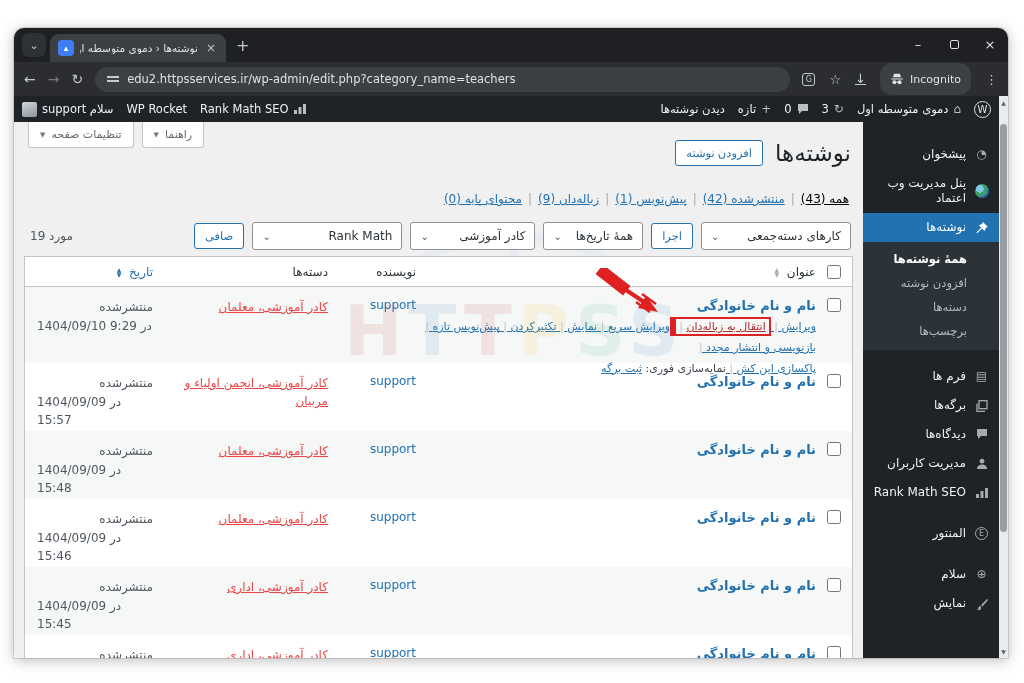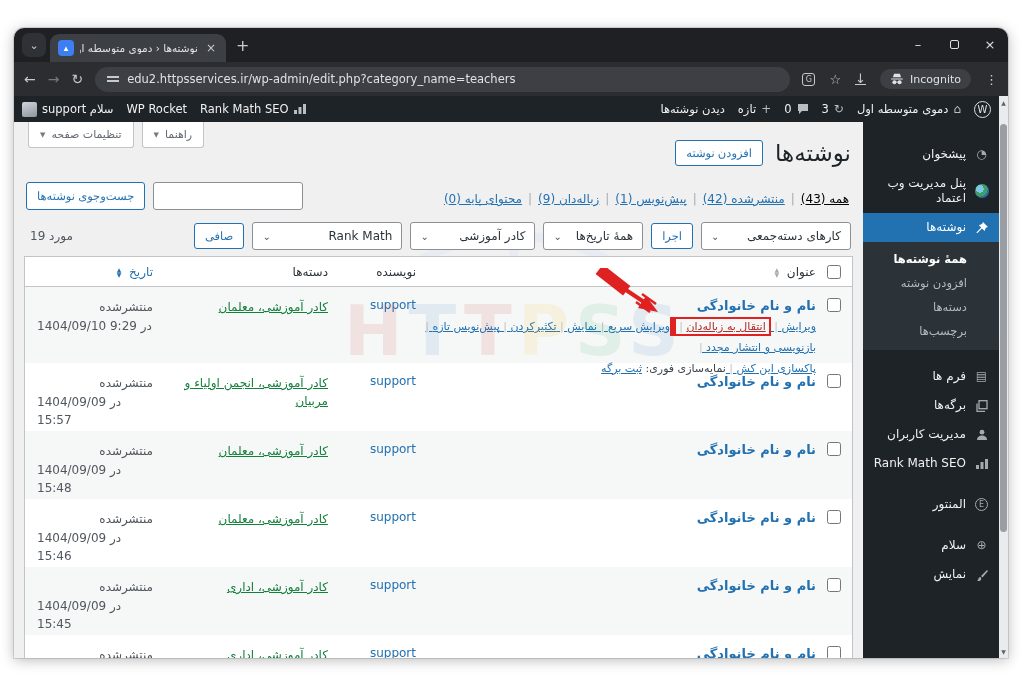--- a/index.html
+++ b/index.html
@@ -32,21 +32,21 @@
     gap:8px; padding:0 12px; }
   .i-tune { width:12px; height:10px; position:relative; flex-shrink:0; }
   .i-tune::before,.i-tune::after { content:""; position:absolute; left:0; right:0; height:1.6px; background:#c7cacd; }
   .i-tune::before { top:2px; } .i-tune::after { bottom:2px; }
   .url-text { color:#dfe1e5; font-size:11.5px; direction:ltr; white-space:nowrap; }
   .tb-right { display:flex; align-items:center; gap:14px; }
   .i-translate { width:13px; height:13px; border:1.3px solid #c7cacd; border-radius:3px; color:#c7cacd;
     font-size:8px; display:flex; align-items:center; justify-content:center; }
   .i-star,.i-dl { color:#c7cacd; font-size:13px; }
   .i-dl { border-bottom:1.6px solid #c7cacd; line-height:11px; }
-  .incog-pill { height:20px; background:#3c3f44; border-radius:12px; color:#dfe1e5; font-size:11px;
+  .incog-pill { height:32px; background:#3c3f44; border-radius:12px; color:#dfe1e5; font-size:11px;
     display:flex; align-items:center; gap:6px; padding:0 10px; }
   .i-dots { color:#c7cacd; font-size:13px; }
 
   
   .below { display:flex; direction:rtl; height:562px; }
   .scrollcol { width:9px; background:#e9ebee; position:relative; flex-shrink:0; }
   .scrollcol .arr { position:absolute; left:0; right:0; text-align:center; font-size:6px; color:#5f6368; }
   .scroll-thumb { position:absolute; left:1px; width:7px; top:28px; height:408px; background:#9a9ea3; border-radius:4px; }
   .rightpane { flex:1; display:flex; flex-direction:column; min-width:0; }
   .adminbar { height:26px; background:#1d2327; display:flex; direction:rtl; align-items:center;
@@ -112,21 +112,21 @@
   .c-date { width:128px; flex-shrink:0; padding-left:12px; }
   .sort { display:inline-flex; flex-direction:column; vertical-align:middle; margin:0 4px;
     font-size:6px; line-height:5px; color:#a7aaad; }
   .th-date { color:#2271b1; }
   .trow { display:flex; direction:rtl; align-items:flex-start; min-height:68px; height:68px;
     padding-top:11px; font-size:12px; }
   .trow.shaded { background:#f6f7f7; }
   .trow.has-actions { height:76px; }
   .row-title { color:#2271b1; font-weight:bold; font-size:13px; text-decoration:none; }
   a.blue { color:#2271b1; text-decoration:none;margin-left:24px; }
-  .cats-link { color:#15803d; line-height:1.5; display:inline-block; }
+  .cats-link { color:#ef4444; line-height:1.5; display:inline-block; }
   .date-cell { color:#50575e; line-height:1.55; }
   .date-cell .dt { direction:ltr; display:block; }
   .actions { display:none; font-size:11px; color:#50575e; line-height:1.9; margin-top:4px; }
   .trow.has-actions .actions { display:block; }
   .al { color:#2271b1; }
   .actions .line1 .al::after, .actions .line1 .trash-wrap::after { content:" | "; color:#c3c4c7; }
   .actions .line2 .al:not(:last-child)::after { content:" | "; color:#c3c4c7; }
   .trash-wrap { border:2px solid #e02121; border-left:6px solid #e02121; padding:0 3px; display:inline-block; line-height:1.4; }
   .trash-link { color:#b32d2e; }
   .dark-label { color:#3c434a; }
@@ -274,20 +274,28 @@
             <span class="sb-ico">
               <svg width="12" height="12" viewBox="0 0 12 12">
                   <rect x="3" y="0.7" width="8" height="8" fill="none" stroke="#a7aaad" stroke-width="1.3"></rect>
                   <path d="M1 3.5v8h8" fill="none" stroke="#a7aaad" stroke-width="1.3"></path>
                 </svg>
             </span>
             <span>برگه‌ها</span>
           </div>
           <div class="sb-item">
             <span class="sb-ico">
+              <svg width="12" height="11" viewBox="0 0 12 11" fill="#a7aaad">
+                  <path d="M1 0h10v7H5L2 10V7H1z"></path>
+                </svg>
+            </span>
+            <span>دیدگاه‌ها</span>
+          </div>
+          <div class="sb-item">
+            <span class="sb-ico">
               <svg width="12" height="12" viewBox="0 0 12 12" fill="#a7aaad">
                   <circle cx="6" cy="3.2" r="2.4"></circle>
                   <path d="M1 11c0-2.8 2.2-4.4 5-4.4s5 1.6 5 4.4z"></path>
                 </svg>
             </span>
             <span>مدیریت کاربران</span>
           </div>
           <div class="sb-item">
             <span class="sb-ico">
               <svg width="12" height="10" viewBox="0 0 12 10" fill="#a7aaad">
@@ -373,24 +381,20 @@
                 <a href="#" class="flink">زباله‌دان (9)</a>
                 <span class="fsep">|</span>
               </span>
 
               <span style="display:flex;gap:6px">
                 <a href="#" class="flink">محتوای پایه (0)</a>
                 <span class="fsep" style="visibility: hidden;">|</span>
               </span>
             </div>
 
-          <div class="search-box">
-            <button class="btn search-btn">جست‌وجوی نوشته‌ها</button>
-            <input class="search-inp" type="text" style="">
-          </div>
 
           <div class="filterbar">
             <div class="sel" style="min-width:150px">
               <span>کارهای دسته‌جمعی</span>
                 <span class="chev">⌄</span>
             </div>
             <button class="btn">اجرا</button>
             <div class="sel">
               <span>همهٔ تاریخ‌ها</span>
                 <span class="chev">⌄</span>

